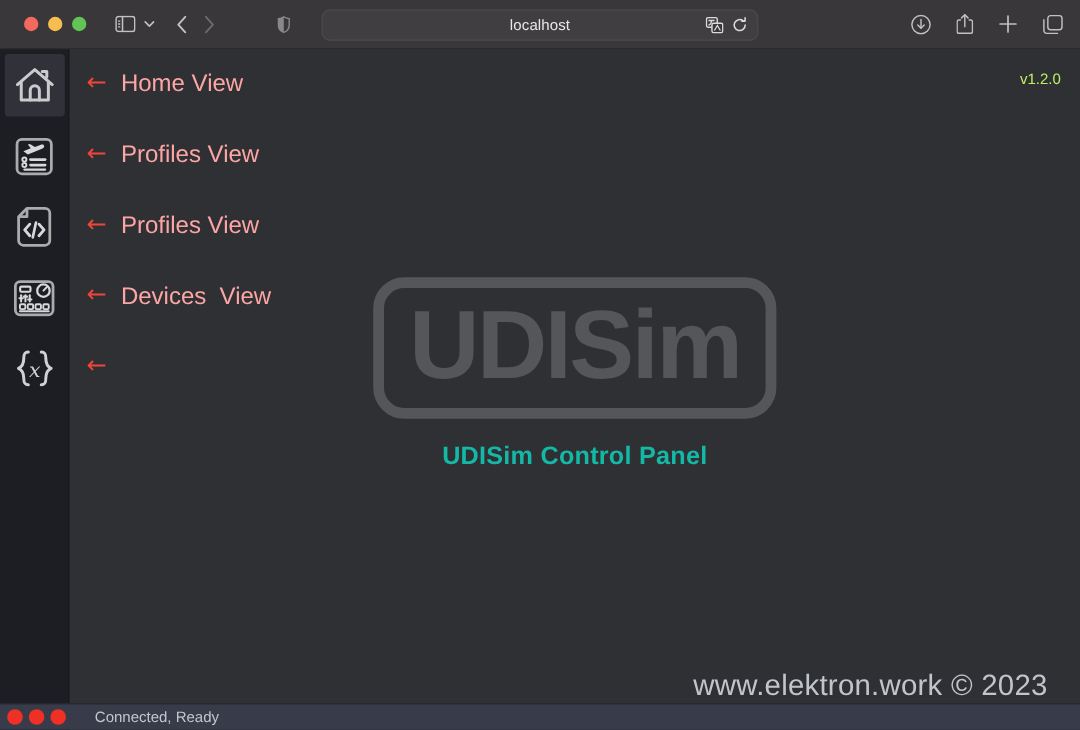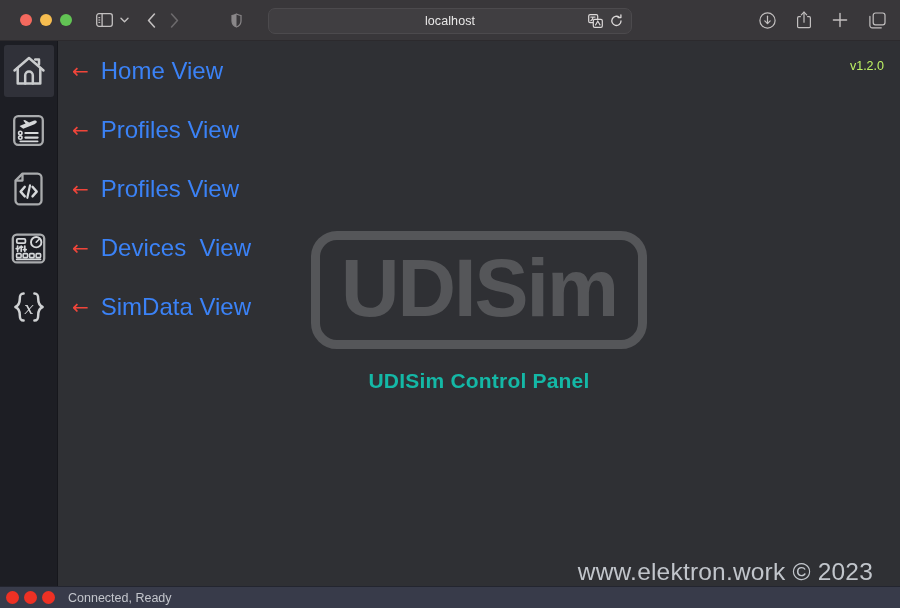--- a/index.html
+++ b/index.html
@@ -133,22 +133,22 @@
   }
   .nav-arrow {
     color: #f0453a;
     font-size: 20px;
     line-height: 1;
     font-family: "DejaVu Sans", sans-serif;
     position: relative;
     top: -1px;
   }
   .nav-label {
-    color: #3b82f6;
-    font-size: 24px;
+    color: #fca5a5;
+    font-size: 20px;
     line-height: 1;
     white-space: pre;
   }
 
   
   .logo-block {
     position: absolute;
     left: 0; right: 0;
     top: 190px;
     display: flex;
@@ -200,21 +200,21 @@
     height: 22px;
     background: #383b4a;
     display: flex;
     align-items: center;
     padding-left: 6px;
     border-top: 1px solid #23252f;
   }
   .status-dots { display: flex; gap: 5px; align-items: center; }
   .sdot { width: 13px; height: 13px; border-radius: 50%; background: #ee3124; display: block; }
   .status-text {
-    margin-left: 13px;
+    margin-left: 24px;
     color: #c3c6cc;
     font-size: 12.5px;
   }
 </style>
 </head>
 <body>
 
 <div class="browser-chrome">
 
   <div class="traffic-lights">
@@ -408,21 +408,20 @@
         <span class="nav-label">Profiles View</span>
       </div>
 
       <div class="nav-link">
         <span class="nav-arrow">←</span>
         <span class="nav-label">Devices  View</span>
       </div>
 
       <div class="nav-link">
         <span class="nav-arrow">←</span>
-        <span class="nav-label">SimData View</span>
       </div>
     </div>
 
     <div class="logo-block">
       <div class="logo-mark">
         <span class="logo-text">UDISim</span>
       </div>
       <div class="logo-caption">UDISim Control Panel</div>
     </div>
 

